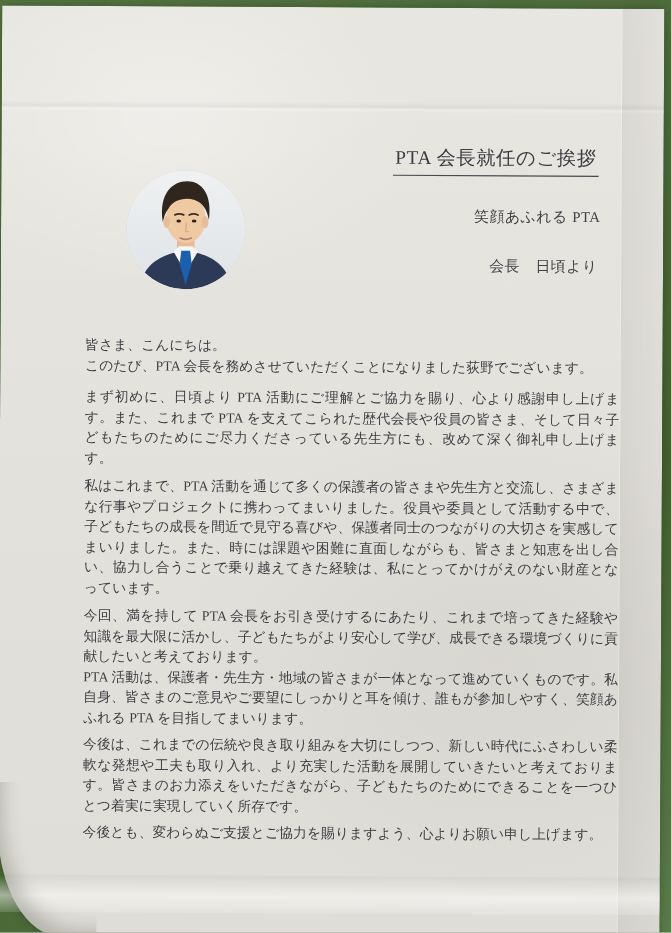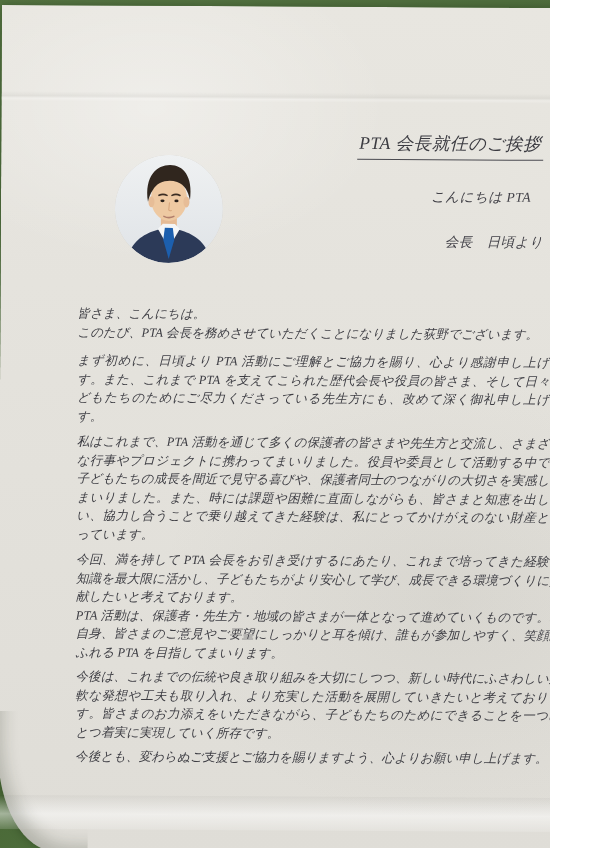--- a/index.html
+++ b/index.html
@@ -2,24 +2,23 @@
 <html lang="ja"><head>
 <meta charset="utf-8">
 <style>
   html, body { margin: 0; padding: 0; }
   body {
     font-family: "Liberation Serif", "DejaVu Serif", serif;
     width: 610px; height: 848px;
   }
   .scene {
     position: relative;
-    width: 550px; height: 848px;
+    width: 610px; height: 848px;
     overflow: hidden;
     background: linear-gradient(155deg, #557442 0%, #4a6839 38%, #43612f 62%, #5a7c4a 100%);
-    font-style: italic;
   }
   .paper {
     position: absolute;
     left: 2px; top: 5px;
     width: 602px; height: 846px;
     transform: rotate(0.3deg);
     transform-origin: 0 0;
     background:
       radial-gradient(ellipse 340px 220px at 25% 12%, rgba(255,255,255,0.35), rgba(255,255,255,0) 70%),
       radial-gradient(ellipse 420px 320px at 75% 70%, rgba(130,128,118,0.10), rgba(130,128,118,0) 70%),
@@ -91,21 +90,21 @@
 <body>
 
 <div class="scene">
   <div class="paper">
     <div class="crease-h"></div>
     <div class="right-shade"></div>
     <div class="curl-highlight"></div>
     <div class="curl-shadow"></div>
 
     <h1 class="title">PTA 会長就任のご挨拶</h1>
-    <div class="org">こんにちは PTA</div>
+    <div class="org">笑顔あふれる PTA</div>
     <div class="sig">会長　日頃より</div>
 
     <div class="portrait">
       <svg viewBox="0 0 108 108" width="108" height="108">
         <defs>
           <clipPath id="pc">
               <circle cx="54" cy="54" r="54"></circle>
             </clipPath>
           <linearGradient id="bgG" x1="0" y1="0" x2="0" y2="1">
             <stop offset="0" stop-color="#eff1f2"></stop>

